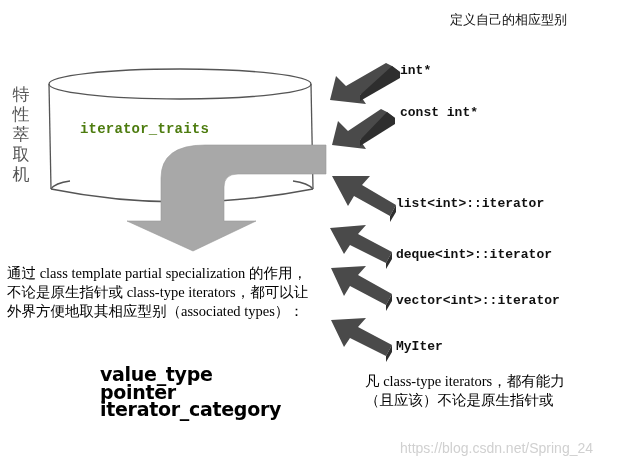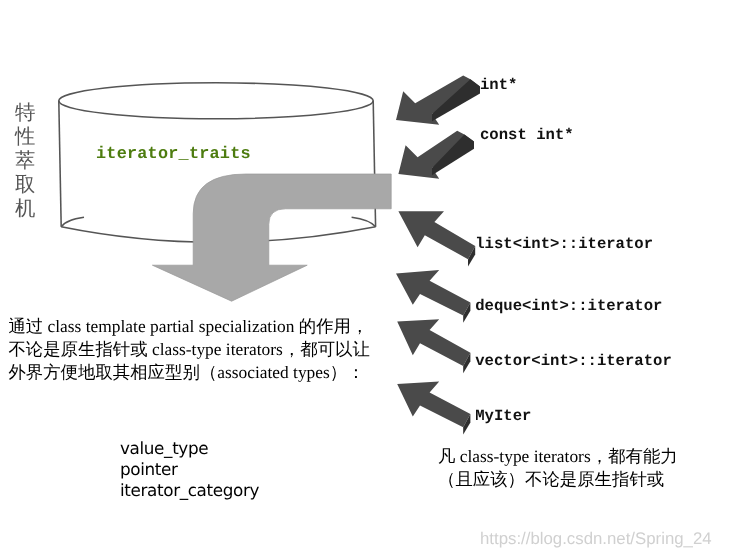--- a/index.html
+++ b/index.html
@@ -5,21 +5,21 @@
     html, body { margin: 0; padding: 0; background: #ffffff; }
     body { width: 627px; height: 465px; position: relative; overflow: hidden; font-family: "DejaVu Sans", sans-serif; color: #111; }
     .abs { position: absolute; }
     svg.diagram { position: absolute; left: 0; top: 0; }
     .side-label { left: 10px; top: 84px; width: 22px; font-size: 17px; line-height: 20px; color: #555; text-align: center; font-family: "DejaVu Sans", sans-serif; }
     .side-label span { display: block; }
     .cyl-label { left: 80px; top: 121px; font-family: "Liberation Mono", "DejaVu Sans Mono", monospace; font-size: 14px; font-weight: bold; color: #4d7c0f; letter-spacing: 0.2px; }
     .note-top { left: 450px; top: 11px; font-size: 13px; line-height: 18px; color: #111; }
     .type-label { font-family: "Liberation Mono", "DejaVu Sans Mono", monospace; font-weight: bold; font-size: 13px; color: #111; }
     .explain { left: 7px; top: 264px; font-family: "Liberation Serif", "DejaVu Serif", serif; font-size: 14.5px; line-height: 19px; color: #000; }
-    .types-list { left: 100px; top: 366px; font-family: "DejaVu Sans", sans-serif; font-weight: normal; font-size: 14px; line-height: 17.5px; color: #000; letter-spacing: -0.3px; }
+    .types-list { left: 100px; top: 366px; font-family: "DejaVu Sans", sans-serif; font-weight: bold; font-size: 19px; line-height: 17.5px; color: #000; letter-spacing: -0.3px; }
     .types-list div { white-space: nowrap; }
     .note-bottom { left: 365px; top: 372px; font-family: "Liberation Serif", "DejaVu Serif", serif; font-size: 14.5px; line-height: 19px; color: #000; }
     .watermark { left: 400px; top: 440px; font-family: "Liberation Sans", sans-serif; font-size: 14px; color: #d0d0d0; text-align: right; }
   </style>
 </head>
 <body>
 
 <svg class="diagram" width="627" height="465" viewBox="0 0 627 465" xmlns="http://www.w3.org/2000/svg">
 
   <g fill="none" stroke="#555" stroke-width="1.3">
@@ -66,20 +66,21 @@
   <span>特</span>
   <span>性</span>
   <span>萃</span>
   <span>取</span>
   <span>机</span>
 </div>
 
 <div class="abs cyl-label">iterator_traits</div>
 
 <div class="abs note-top">
+  <div>定义自己的相应型别</div>
 </div>
 
 <div class="abs type-label" style="left:400px; top:63px;">int*</div>
 <div class="abs type-label" style="left:400px; top:105px;">const int*</div>
 <div class="abs type-label" style="left:396px; top:196px;">list&lt;int&gt;::iterator</div>
 <div class="abs type-label" style="left:396px; top:247px;">deque&lt;int&gt;::iterator</div>
 <div class="abs type-label" style="left:396px; top:293px;">vector&lt;int&gt;::iterator</div>
 <div class="abs type-label" style="left:396px; top:339px;">MyIter</div>
 
 <div class="abs explain">

